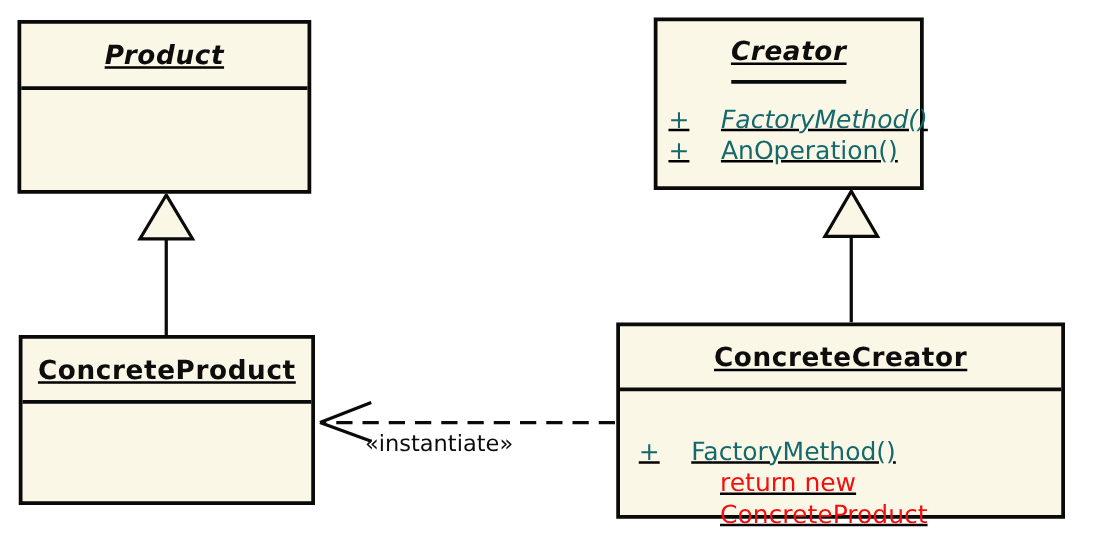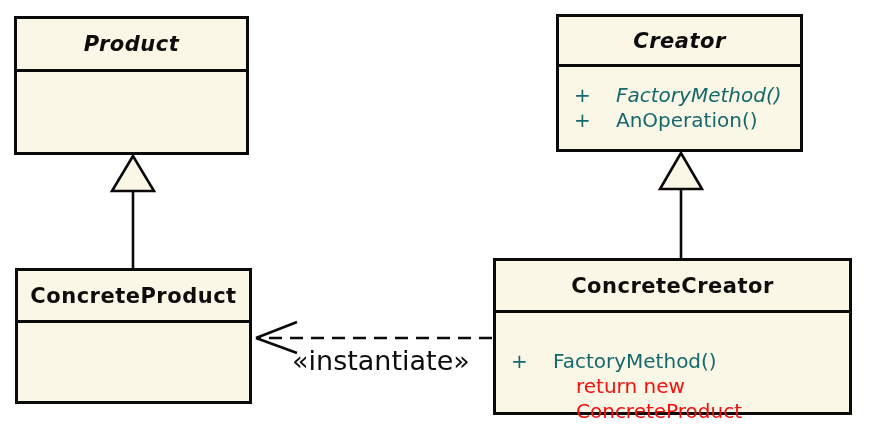--- a/index.html
+++ b/index.html
@@ -17,20 +17,21 @@
     left: 0; top: 0;
     width: 874px; height: 431px;
     pointer-events: none;
   }
   .uml-class {
     position: absolute;
     background: #fbf7e6;
     border: 3px solid #0a0a0a;
     display: flex;
     flex-direction: column;
+    text-decoration: underline;
   }
   .uml-title {
     border-bottom: 3px solid #0a0a0a;
     display: flex;
     align-items: center;
     justify-content: center;
     font-weight: bold;
     font-size: 21px;
     letter-spacing: 0.5px;
     color: #0d0d0d;
@@ -51,21 +52,21 @@
     padding-left: 80px;
     font-size: 20px;
     color: #f20f0f;
     line-height: 25px;
     white-space: nowrap;
   }
   .stereotype {
     position: absolute;
     left: 292px;
     top: 345px;
-    font-size: 27px;
+    font-size: 18px;
     color: #0d0d0d;
     white-space: nowrap;
   }
 </style>
 </head>
 <body>
 
 <div class="canvas">
 
   <svg class="connectors" viewBox="0 0 874 431" xmlns="http://www.w3.org/2000/svg">
@@ -84,21 +85,21 @@
       <line x1="492" y1="338" x2="259" y2="338" stroke="#0a0a0a" stroke-width="2.6" stroke-dasharray="13 8"></line>
       <path d="M256,338 L297,322 M256,338 L297,353" fill="none" stroke="#0a0a0a" stroke-width="2.6"></path>
     </g>
   </svg>
 
   <div class="uml-class" style="left:14px; top:16px; width:235px; height:139px;">
     <div class="uml-title italic" style="height:53px;">Product</div>
     <div class="uml-body"></div>
   </div>
 
-  <div class="uml-class" style="left:556px; top:14px; width:247px; height:138px;">
+  <div class="uml-class" style="left:523px; top:14px; width:216px; height:138px;align-items:center;">
     <div class="uml-title italic" style="height:50px;">Creator</div>
     <div class="uml-body" style="padding-top:16px;">
       <div class="m-row italic">
         <span class="vis">+</span>
         <span>FactoryMethod()</span>
       </div>
       <div class="m-row">
         <span class="vis">+</span>
         <span>AnOperation()</span>
       </div>

